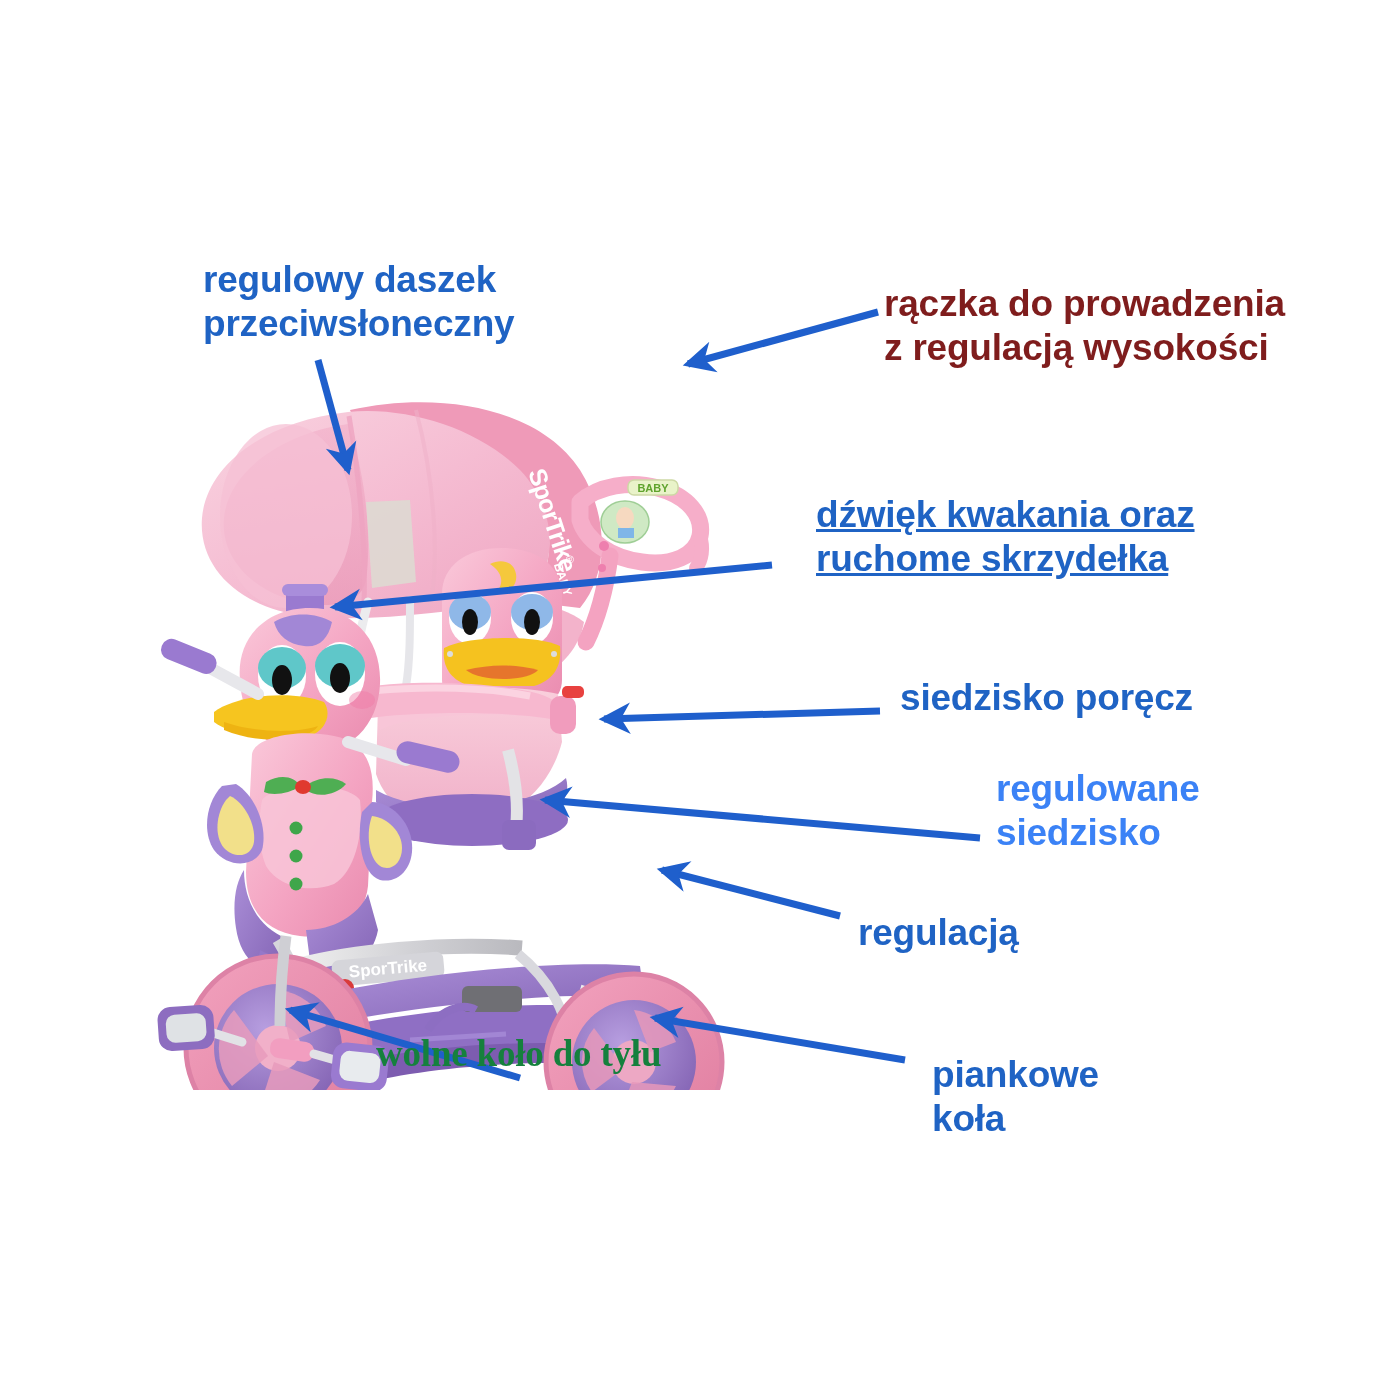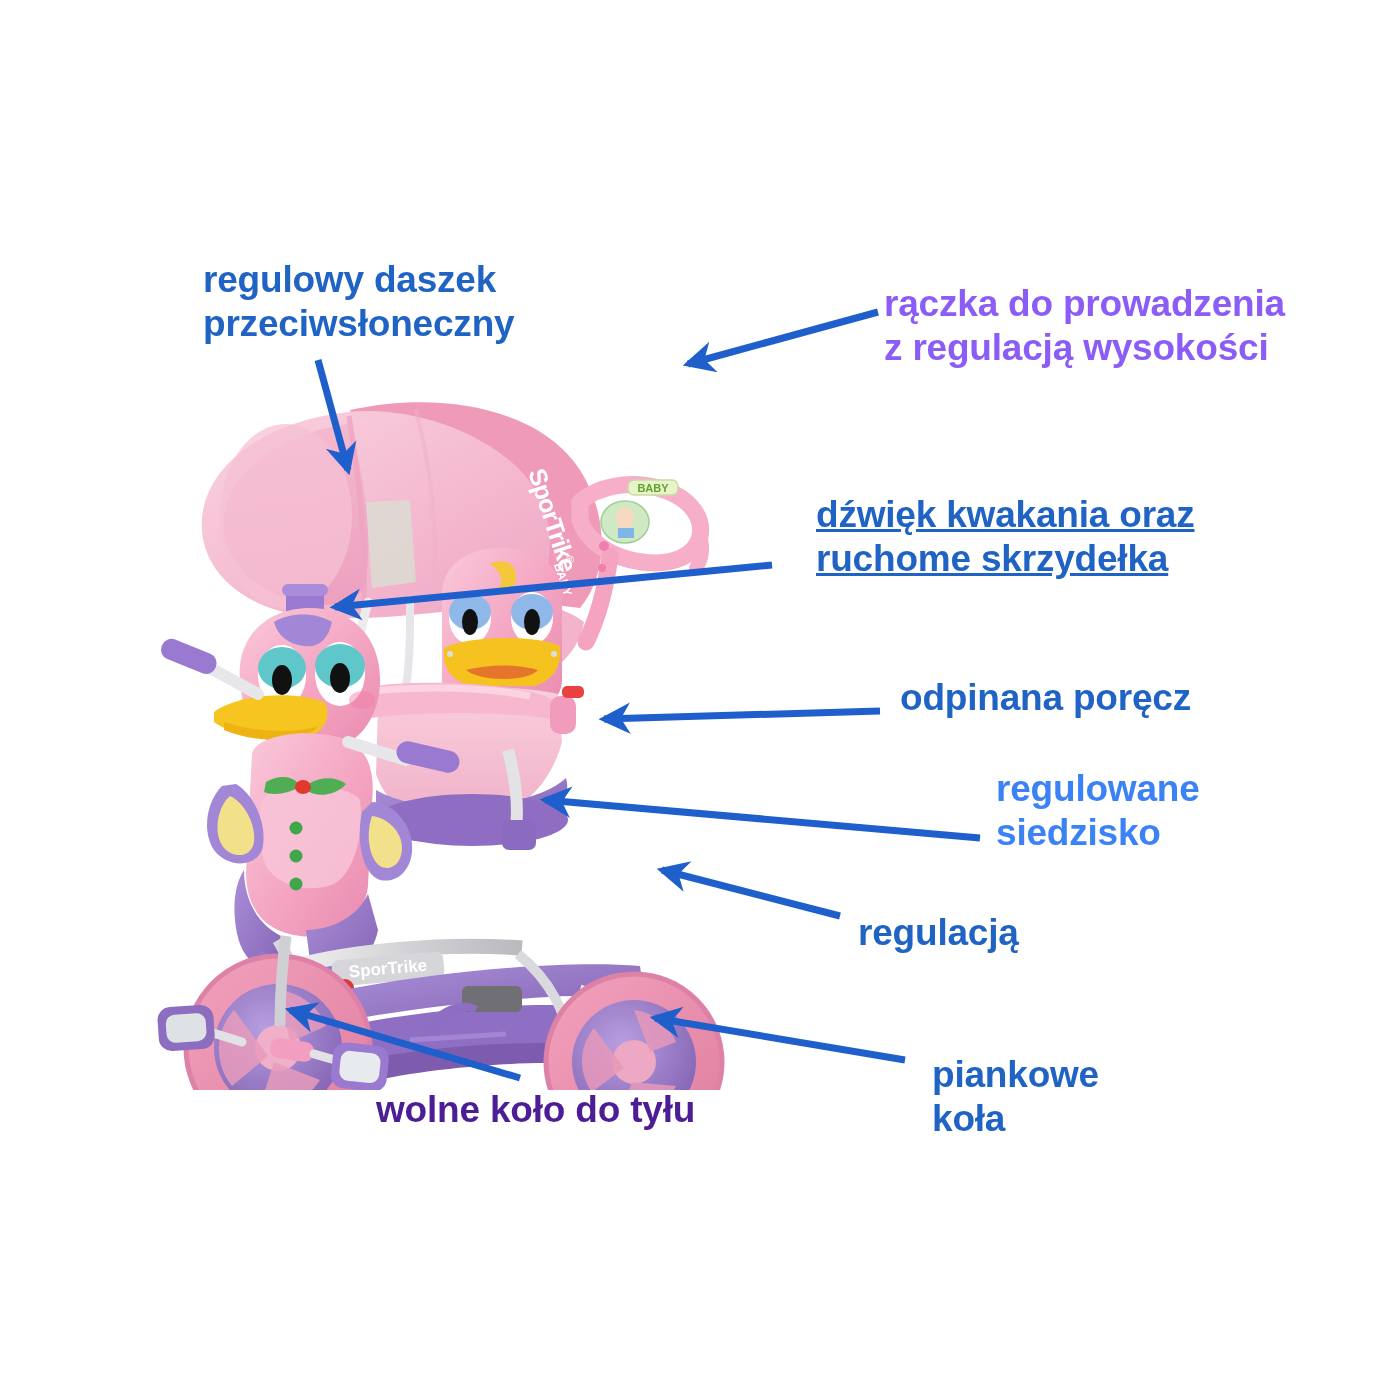--- a/index.html
+++ b/index.html
@@ -288,26 +288,26 @@
         <line x1="980" y1="838" x2="545" y2="800" marker-end="url(#ah)" stroke="#1f5fcc"></line>
         <line x1="840" y1="916" x2="662" y2="870" marker-end="url(#ah)" stroke="#1f5fcc"></line>
         <line x1="905" y1="1060" x2="655" y2="1018" marker-end="url(#ah)" stroke="#1f5fcc"></line>
         <line x1="520" y1="1078" x2="290" y2="1010" marker-end="url(#ah)" stroke="#1f5fcc"></line>
       </g>
   </svg>
 
   <div id="label-layer">
       <div class="label sz36" style="left: 203px; top: 258px; color: rgb(31, 99, 196);">regulowy daszek
 przeciwsłoneczny</div>
-      <div class="label sz36" style="left: 884px; top: 282px; color: #8b5cf6;">rączka do prowadzenia
+      <div class="label sz36" style="left: 884px; top: 282px; color: #7f1d1d;">rączka do prowadzenia
 z regulacją wysokości</div>
       <div class="label sz36" style="left: 816px; top: 493px; color: rgb(31, 99, 196); text-decoration: underline;">dźwięk kwakania oraz
 ruchome skrzydełka</div>
-      <div class="label sz36" style="left: 900px; top: 676px; color: rgb(31, 99, 196);">odpinana poręcz</div>
+      <div class="label sz36" style="left: 900px; top: 676px; color: rgb(31, 99, 196);">siedzisko poręcz</div>
       <div class="label sz36" style="left: 996px; top: 767px; color: #3b82f6;">regulowane
 siedzisko</div>
       <div class="label sz36" style="left: 858px; top: 911px; color: rgb(31, 99, 196);">regulacją</div>
       <div class="label sz36" style="left: 932px; top: 1053px; color: rgb(31, 99, 196);">piankowe
 koła</div>
-      <div class="label sz36" style="left: 376px; top: 1088px; color: #4c1d95;">wolne koło do tyłu</div>
+      <div class="label sz36" style="left: 376px; top: 1032px; color: #15803d; font-family: Liberation Serif, serif;">wolne koło do tyłu</div>
     </div>
 
 </div>
 
 </body></html>

